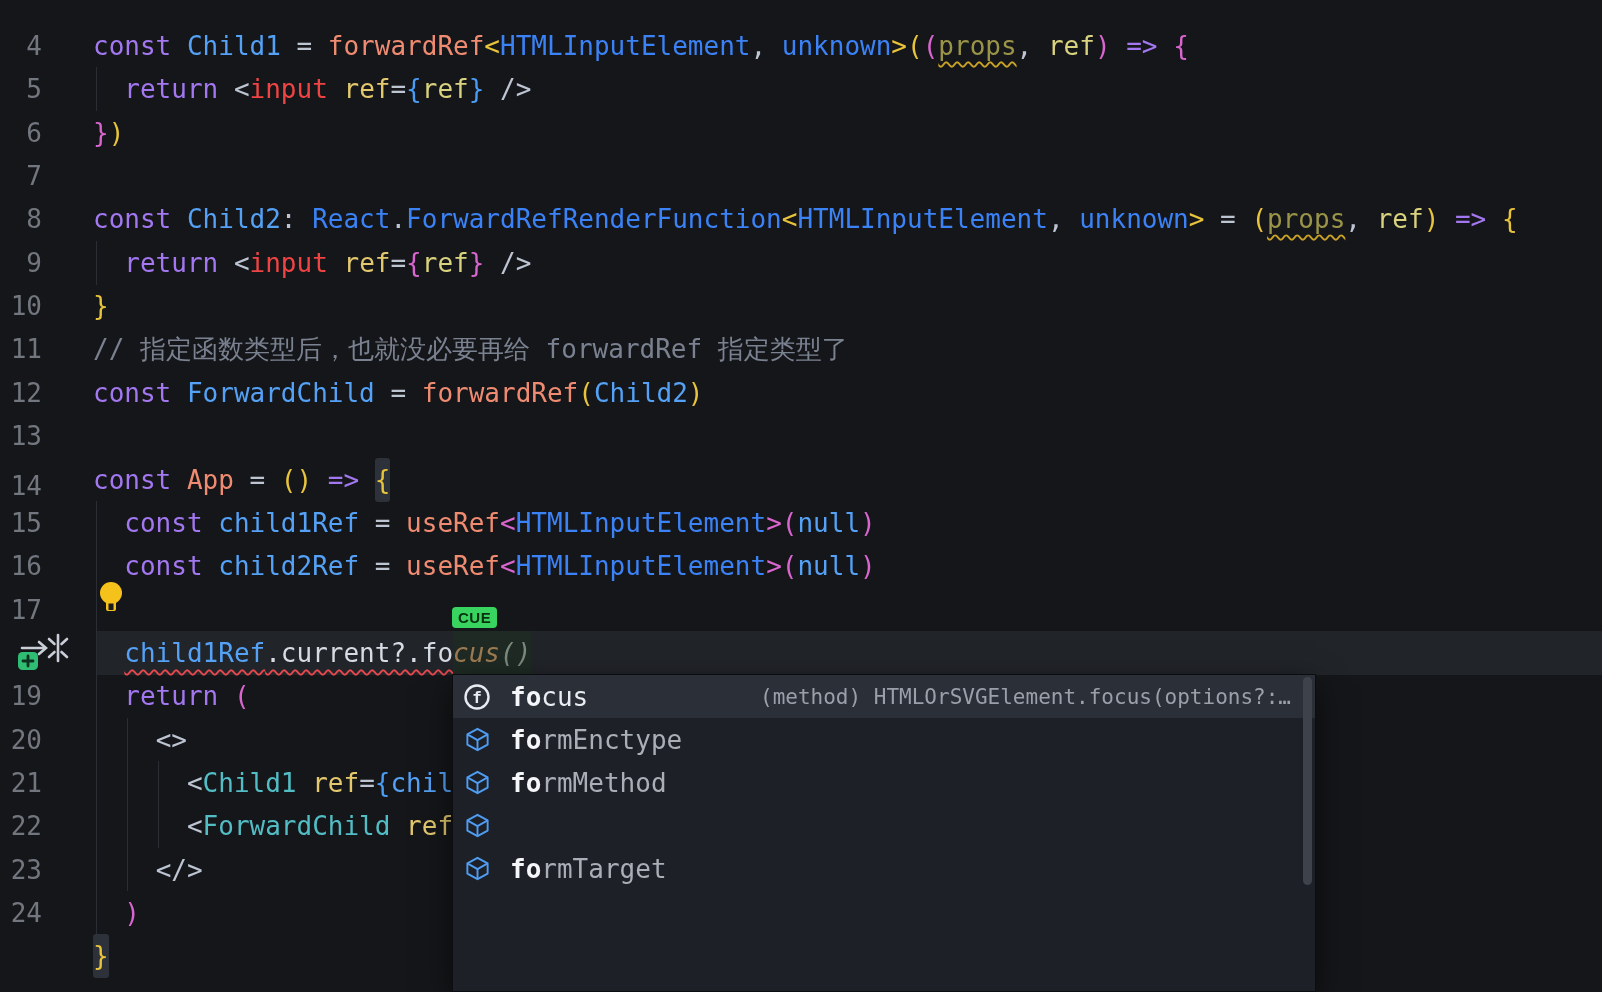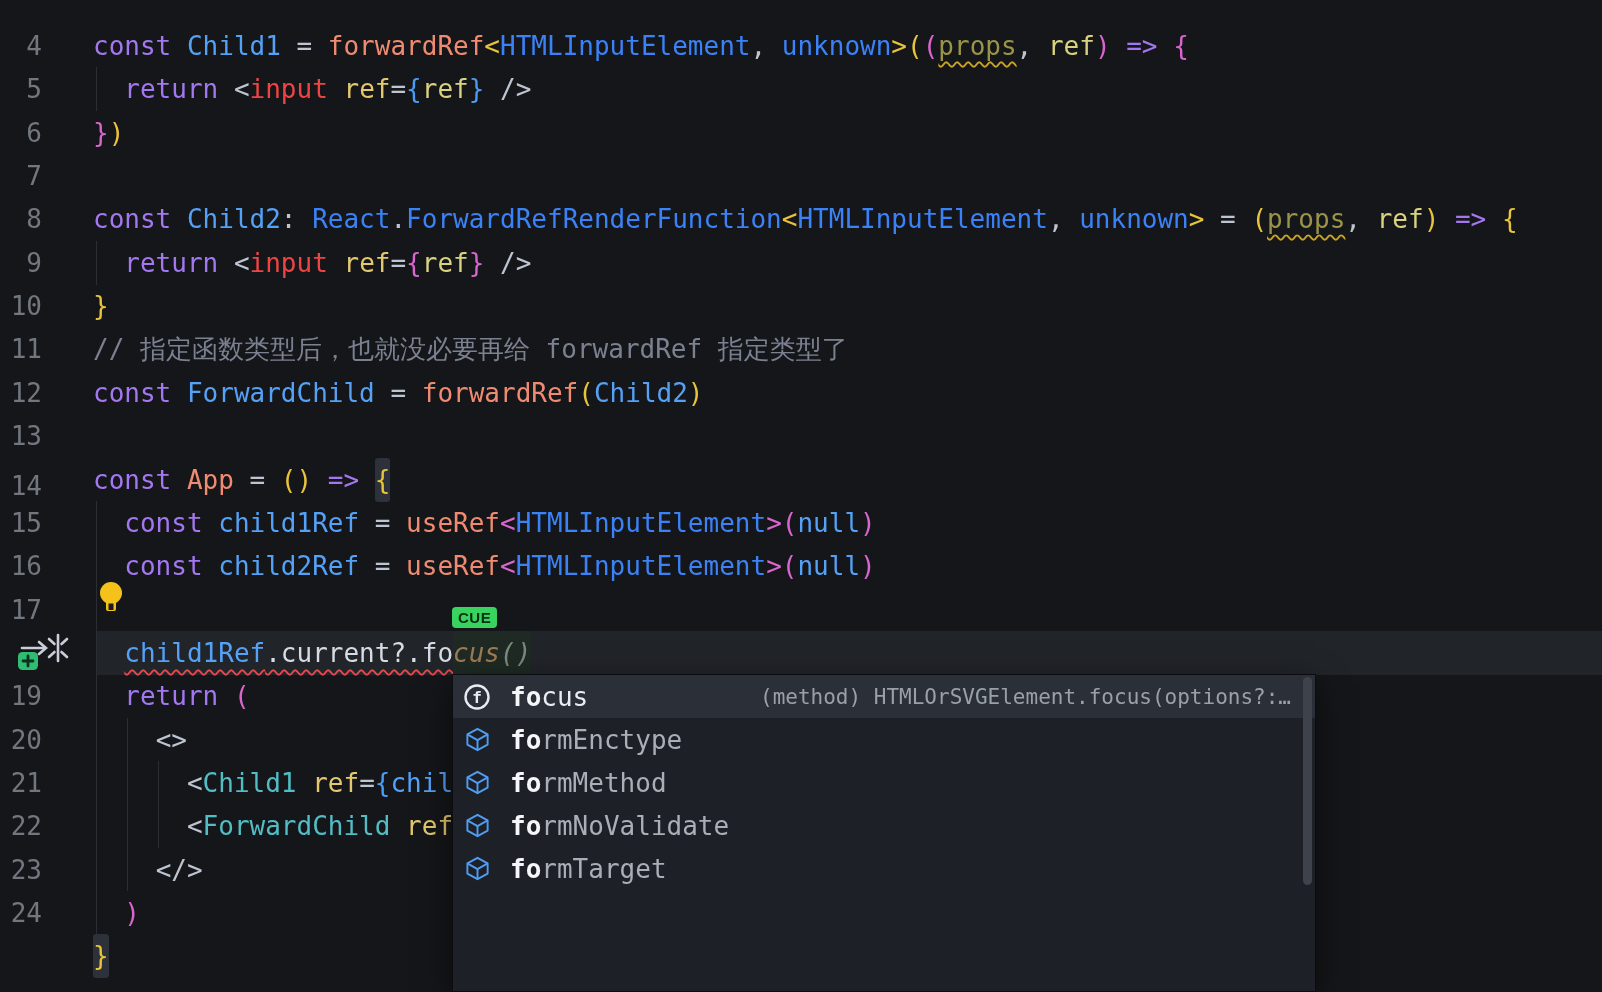--- a/index.html
+++ b/index.html
@@ -183,21 +183,20 @@
           <span class="plabel"><span class="pmatch">fo</span><span class="prest">rmMethod</span></span>
         </div>
         <div class="prow">
           <span class="picon">
             <svg width="27" height="27" viewBox="0 0 24 24" fill="none" stroke="#4f9df3" stroke-width="1.7" stroke-linejoin="round">
               <path d="M12 2.5 L21 7.5 V16.5 L12 21.5 L3 16.5 V7.5 Z"></path>
               <path d="M3 7.5 L12 12.5 L21 7.5"></path>
               <path d="M12 12.5 V21.5"></path>
             </svg>
           </span>
-          <span class="plabel"><span class="pmatch">fo</span><span class="prest">rmNoValidate</span></span>
         </div>
         <div class="prow">
           <span class="picon">
             <svg width="27" height="27" viewBox="0 0 24 24" fill="none" stroke="#4f9df3" stroke-width="1.7" stroke-linejoin="round">
               <path d="M12 2.5 L21 7.5 V16.5 L12 21.5 L3 16.5 V7.5 Z"></path>
               <path d="M3 7.5 L12 12.5 L21 7.5"></path>
               <path d="M12 12.5 V21.5"></path>
             </svg>
           </span>
           <span class="plabel"><span class="pmatch">fo</span><span class="prest">rmTarget</span></span>

